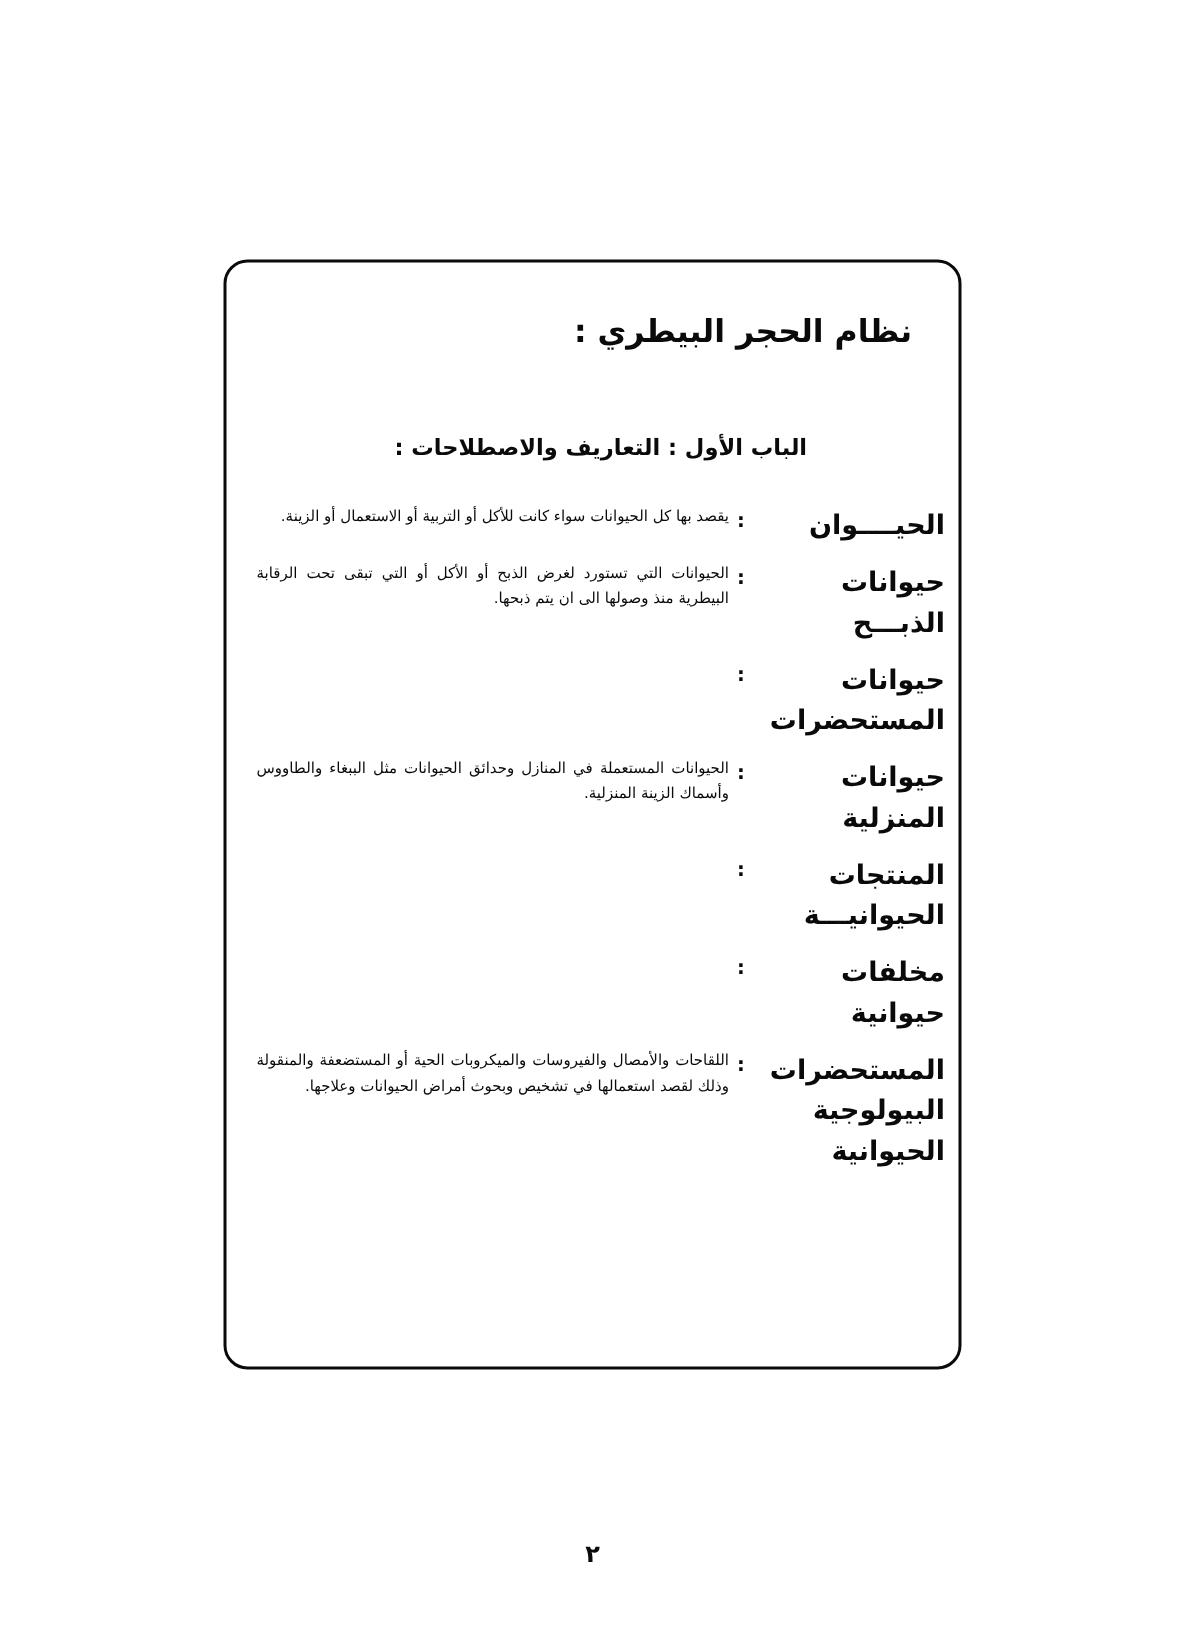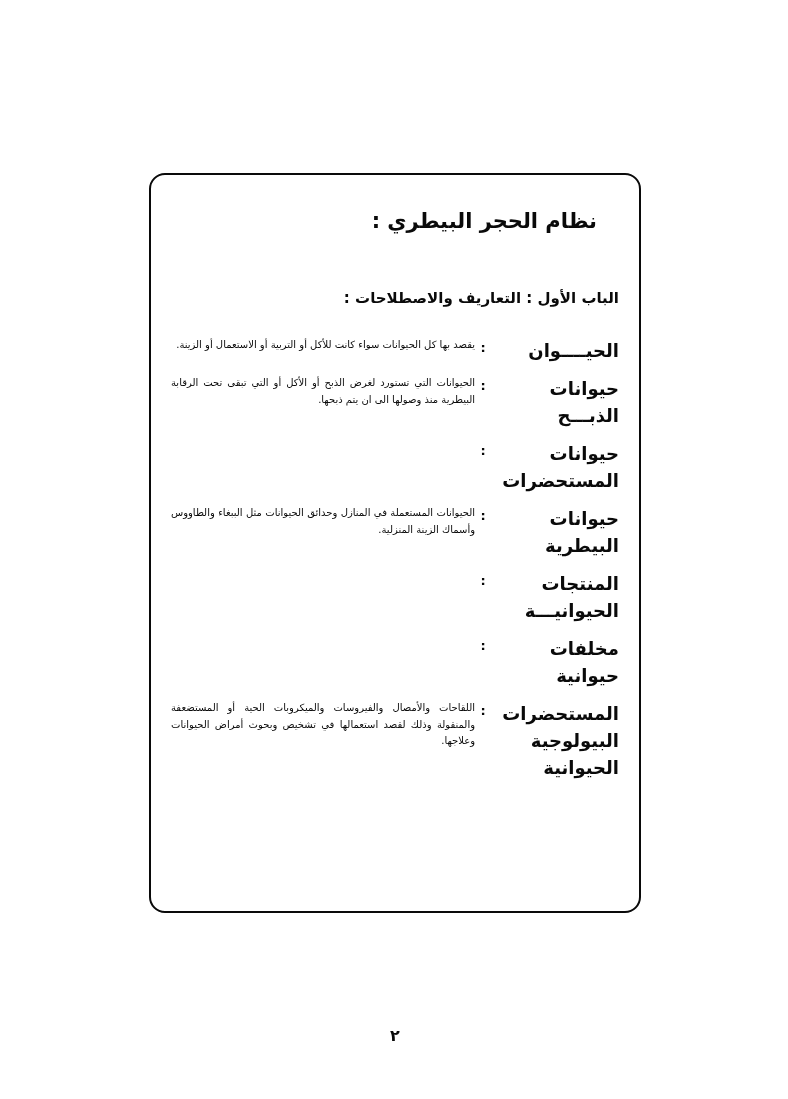--- a/index.html
+++ b/index.html
@@ -19,35 +19,35 @@
   }
   .frame {
     position: absolute;
     left: 149px;
     top: 173px;
     width: 492px;
     height: 740px;
     border: 2px solid #0a0a0a;
     border-radius: 16px;
     box-sizing: border-box;
-    padding: 34px 20px 14px 20px;
+    padding: 34px 9px 14px 20px;
     background: #ffffff;
   }
   .doc-title {
     font-size: 21px;
     font-weight: bold;
     text-align: right;
     padding-right: 22px;
     margin: 0 0 56px 0;
     letter-spacing: 0.5px;
   }
   .chapter {
     font-size: 15px;
     font-weight: bold;
-    text-align: right;
+    text-align: center;
     margin: 0 0 30px 0;
   }
   .defs {
     display: flex;
     flex-direction: column;
     gap: 11px;
   }
   .def-row {
     display: flex;
     flex-direction: row; 
@@ -104,21 +104,21 @@
     <div class="colon">:</div>
     <div class="def-text">الحيوانات التي تستورد لغرض الذبح أو الأكل أو التي تبقى تحت الرقابة البيطرية منذ وصولها الى ان يتم ذبحها.</div>
   </div>
 
   <div class="def-row">
     <div class="term">حيوانات المستحضرات</div>
     <div class="colon">:</div>
   </div>
 
   <div class="def-row">
-    <div class="term">حيوانات البيطرية</div>
+    <div class="term">حيوانات المنزلية</div>
     <div class="colon">:</div>
     <div class="def-text">الحيوانات المستعملة في المنازل وحدائق الحيوانات مثل الببغاء والطاووس وأسماك الزينة المنزلية.</div>
   </div>
 
   <div class="def-row">
     <div class="term">المنتجات الحيوانيـــة</div>
     <div class="colon">:</div>
   </div>
 
   <div class="def-row">

